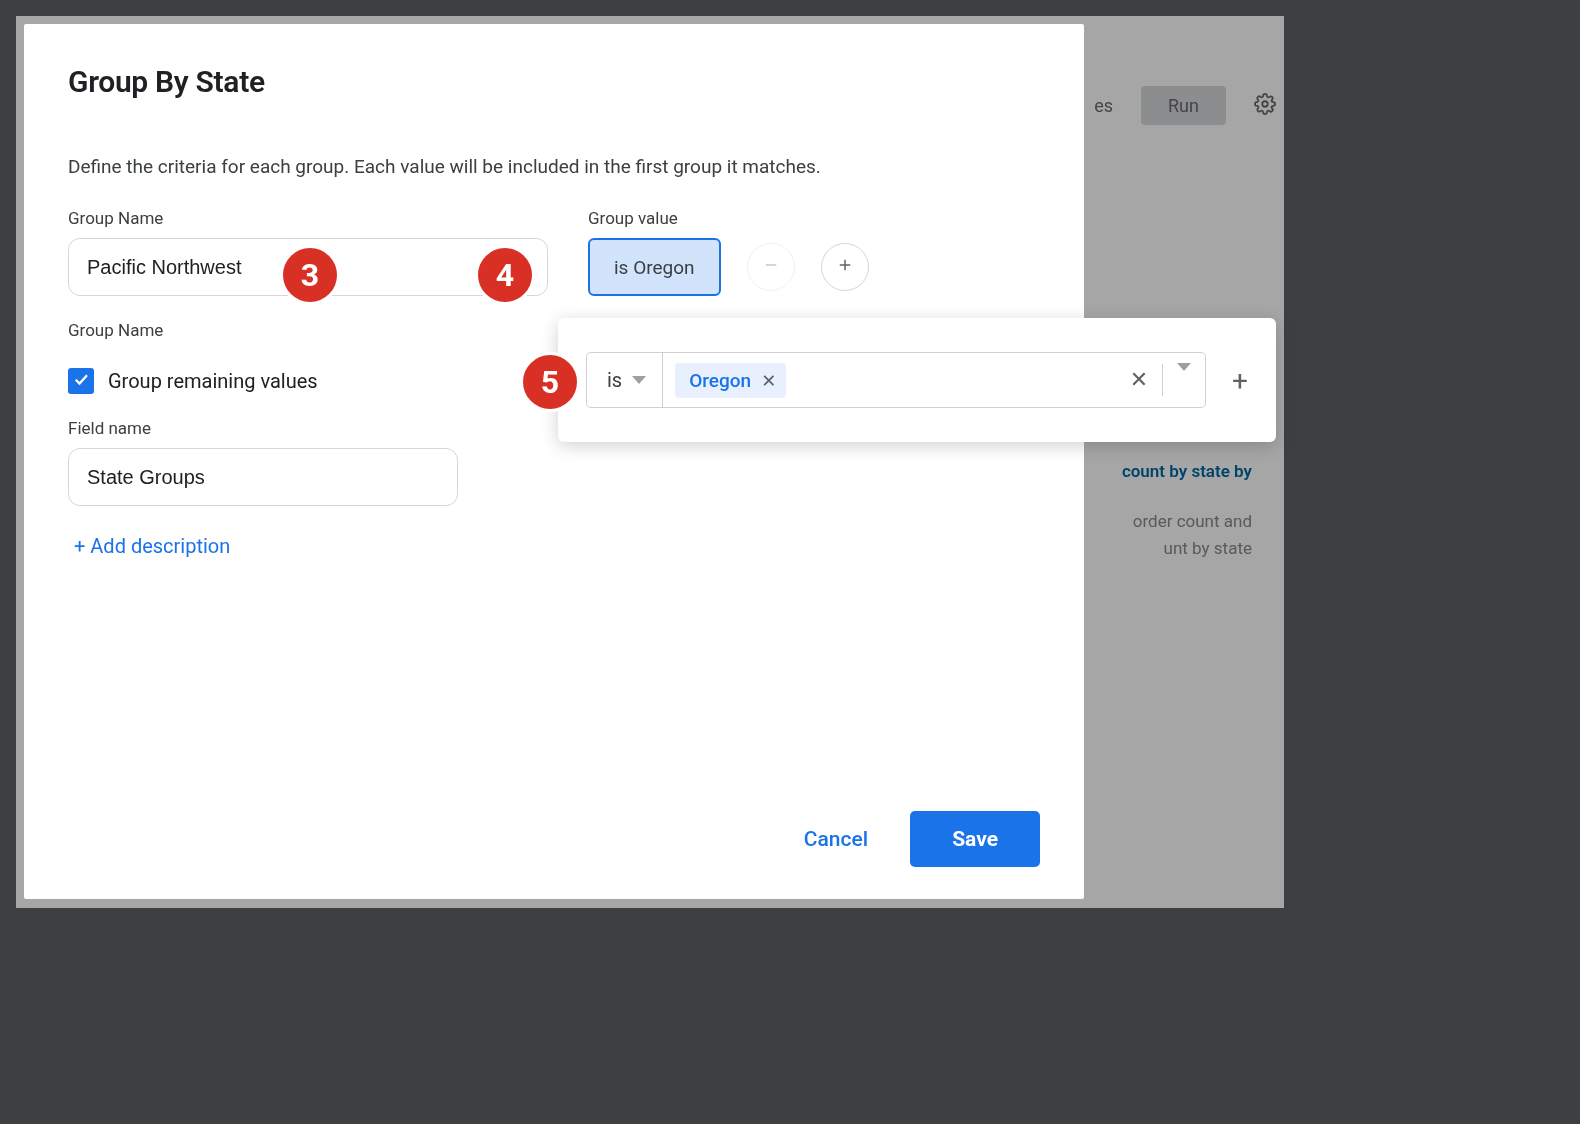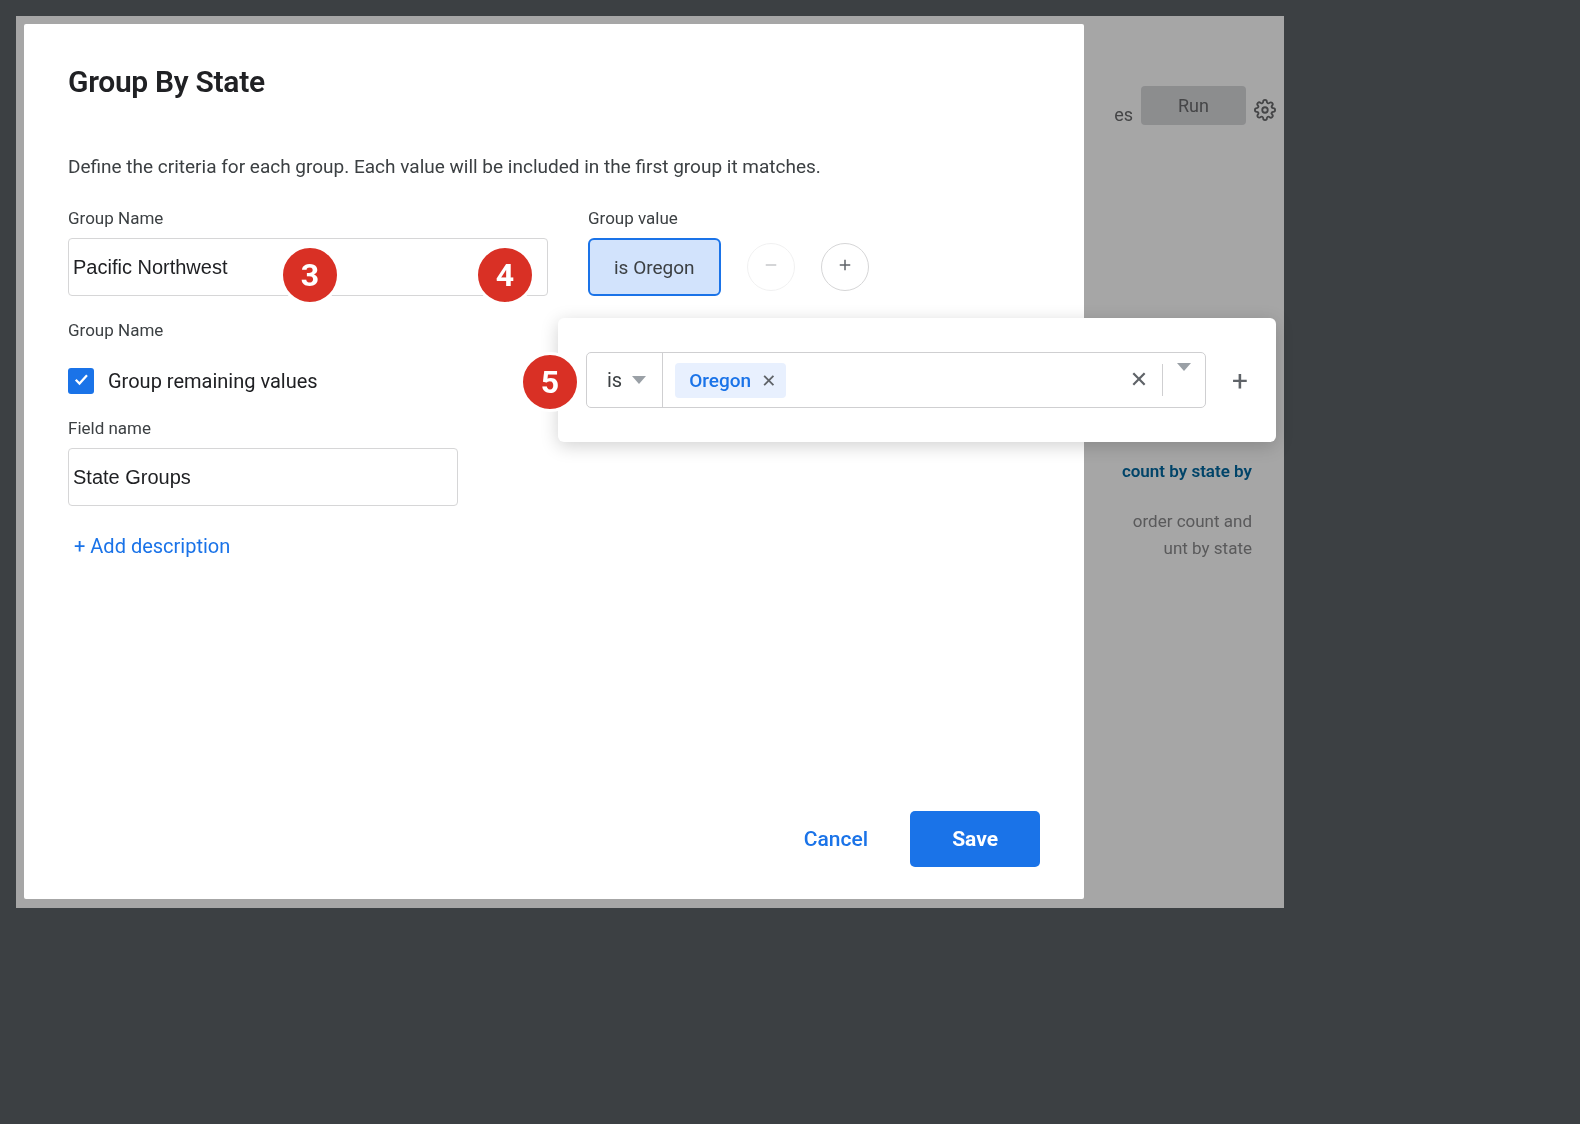--- a/index.html
+++ b/index.html
@@ -25,28 +25,28 @@
   .bg-overlay {
     position: absolute;
     inset: 0;
     background: rgba(0,0,0,0.35);
   }
   .bg-toolbar {
     position: absolute;
     top: 70px;
     right: 0;
     display: flex;
-    align-items: flex-end;
-    gap: 8px;
+    align-items: center;
+    gap: 28px;
     padding-right: 8px;
   }
   .bg-run {
     background: #d8d9db;
     color: #6a6b6d;
-    padding: 9px 37px;
+    padding: 9px 27px;
     border-radius: 4px;
     font-size: 18px;
   }
   .bg-gear { color: #6a6b6d; }
   .bg-text-partial {
     position: absolute;
     right: 32px;
     color: #8a8a8c;
     font-size: 17px;
   }
@@ -81,23 +81,23 @@
 
   .row { display: flex; gap: 40px; margin-bottom: 24px; }
   .field-block { display: flex; flex-direction: column; }
   .field-label {
     font-size: 17px;
     color: #3c4043;
     margin-bottom: 10px;
   }
   .text-input {
     border: 1px solid #d6d6d7;
-    border-radius: 4px;
+    border-radius: 12px;
     height: 58px;
-    padding: 0 4px;
+    padding: 0 18px;
     font-size: 20px;
     color: #202124;
     outline: none;
     background: #fff;
   }
   .group-name-wide { width: 480px; }
 
   .value-row { display: flex; align-items: center; gap: 26px; }
   .value-chip {
     border: 2px solid #1a73e8;

